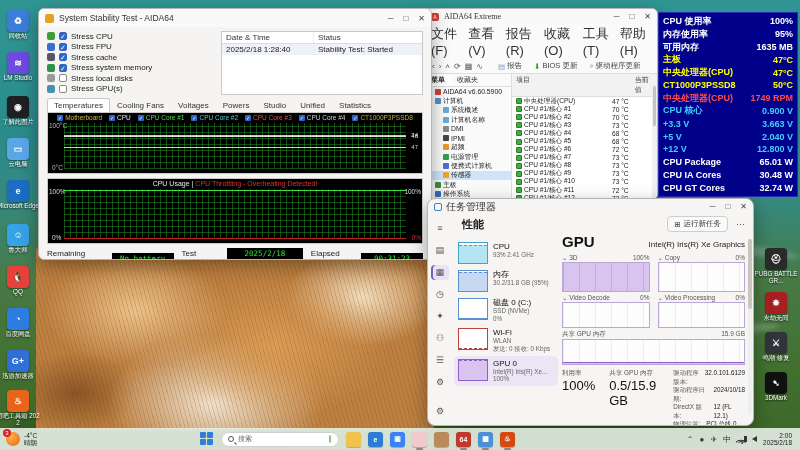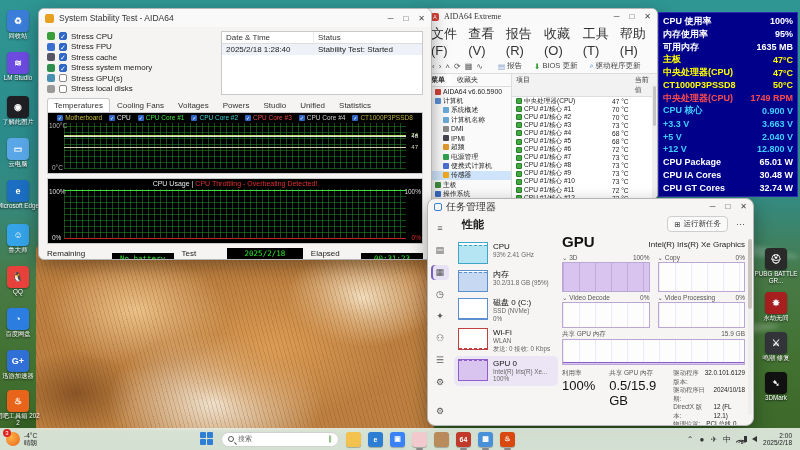--- a/index.html
+++ b/index.html
@@ -276,28 +276,28 @@
               <span class="sicon" style="background: rgb(85, 85, 102);"></span>
               <span class="cb on">✓</span>
               <span class="lbl">Stress cache</span>
             </div>
             <div class="stress-row">
               <span class="sicon" style="background: rgb(47, 143, 79);"></span>
               <span class="cb on">✓</span>
               <span class="lbl">Stress system memory</span>
             </div>
             <div class="stress-row">
+              <span class="sicon" style="background: rgb(154, 154, 154);"></span>
+              <span class="cb"></span>
+              <span class="lbl">Stress local disks</span>
+            </div>
+            <div class="stress-row">
               <span class="sicon" style="background: rgb(74, 143, 176);"></span>
               <span class="cb"></span>
               <span class="lbl">Stress GPU(s)</span>
-            </div>
-            <div class="stress-row">
-              <span class="sicon" style="background: rgb(154, 154, 154);"></span>
-              <span class="cb"></span>
-              <span class="lbl">Stress local disks</span>
             </div>
           </div>
         <div class="logtbl">
           <div class="hd" id="log-hd">
               <div class="c1">Date &amp; Time</div>
               <div class="c2">Status</div>
             </div>
           <div id="log-rows">
               <div class="r">
                 <div class="c1">2025/2/18 1:28:40</div>

